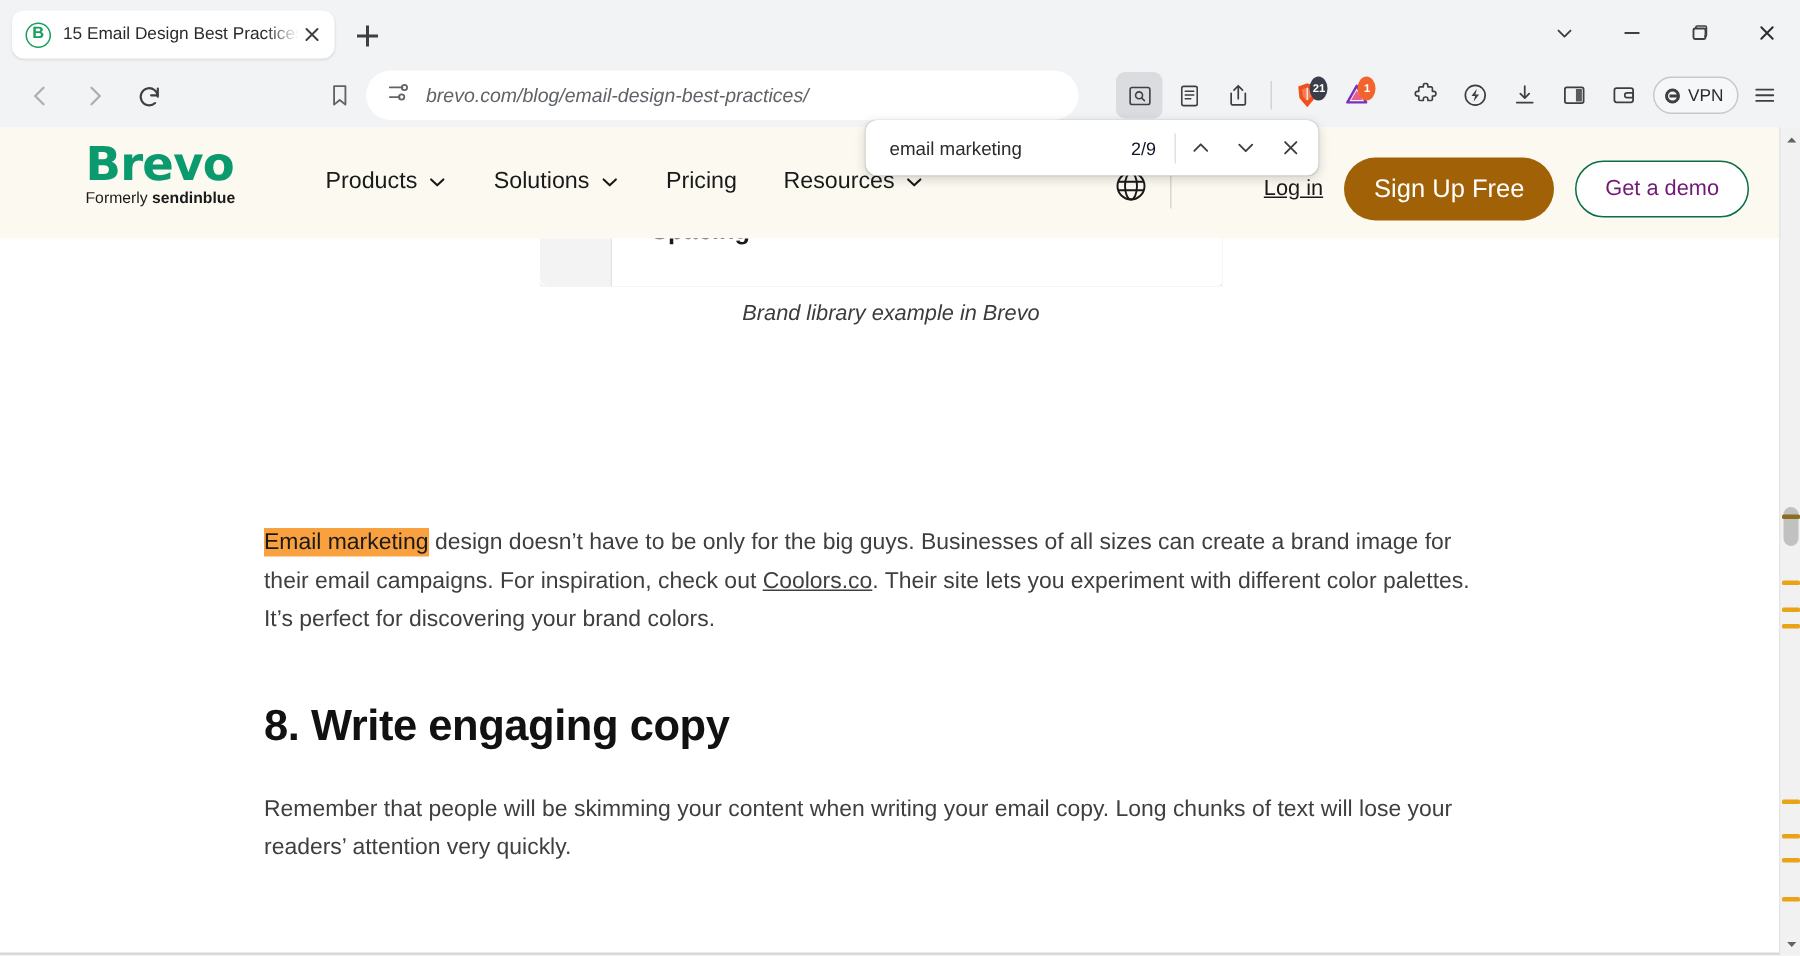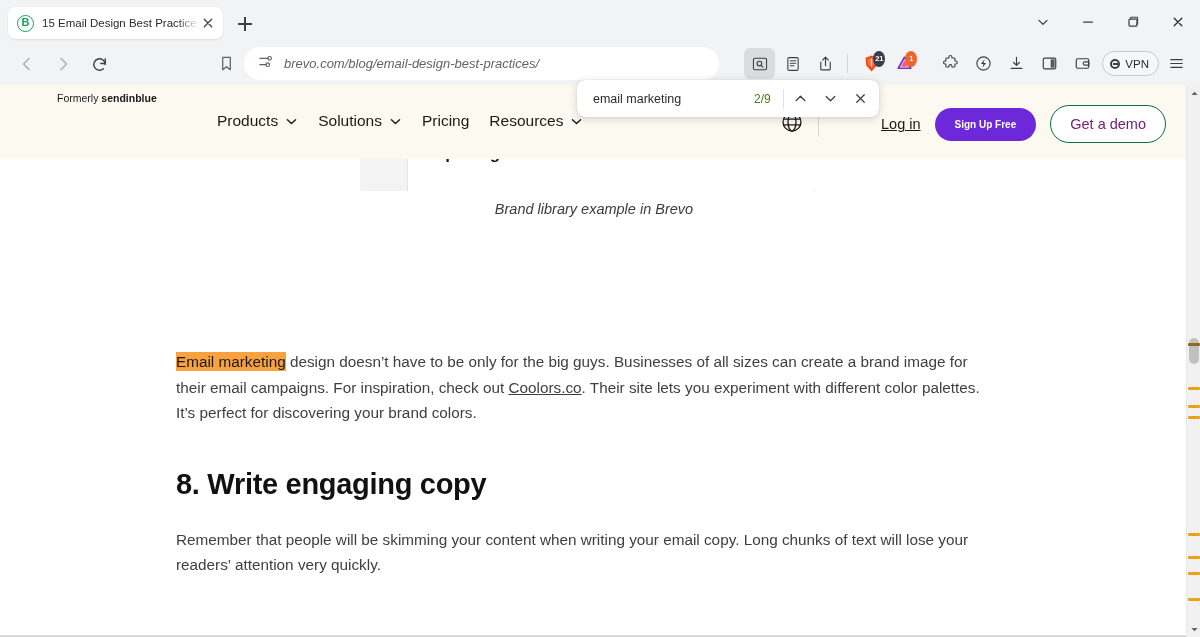--- a/index.html
+++ b/index.html
@@ -118,21 +118,21 @@
   
   .findbar {
     position: absolute; left: 577px; top: 80px;
     width: 302px; height: 37px;
     background: #ffffff; border-radius: 8px;
     box-shadow: 0 2px 8px rgba(0,0,0,.16), 0 0 1px rgba(0,0,0,.22);
     display: flex; align-items: center; padding: 0 4px 0 16px;
     z-index: 40;
   }
   .find-input { flex: 1 1 auto; font-size: 12.5px; color: #2b2b2b; border:none; outline:none; background:transparent; font-family: inherit; }
-  .find-count { font-size: 12px; color: #4d7c0f; margin-right: 12px; white-space: nowrap; }
+  .find-count { font-size: 12px; color: #0f172a; margin-right: 12px; white-space: nowrap; }
   .find-sep { width: 1px; height: 20px; background: #dfe1e4; margin-right: 2px; }
   .find-btn { width: 30px; height: 30px; display:flex; align-items:center; justify-content:center; border-radius:50%; cursor:pointer; }
 
   
   .viewport {
     position: absolute; left: 0; top: 85px; width: 1200px; height: 552px;
     background: #ffffff; overflow: hidden;
   }
   .site-header {
     position: absolute; left: 0; top: 0; width: 1188px; height: 74px;
@@ -141,29 +141,29 @@
   }
   .logo-wrap { position: absolute; left: 57px; top: 8px; }
   .logo-brevo {
     font-family: "DejaVu Sans", sans-serif; font-weight: bold; font-size: 31px;
     color: #0b996e; letter-spacing: -.5px; line-height: 34px;
   }
   .logo-sub { font-size: 10.5px; color: #1a1a1a; margin-top: -1px; }
   .logo-sub b { font-weight: bold; }
   .logo-sub span.light { font-weight: normal; }
 
-  .site-nav { position: absolute; left: 217px; top: 27px; display: flex; align-items: center; gap: 20px; }
+  .site-nav { position: absolute; left: 217px; top: 27px; display: flex; align-items: center; gap: 31px; }
   .nav-item { font-size: 15.5px; color: #1a1a1a; display: flex; align-items: center; gap: 7px; cursor: pointer; white-space: nowrap; }
 
   .header-right { position: absolute; right: 22px; top: 20px; display:flex; align-items:center; gap: 14px; }
   .globe-ic { cursor: pointer; }
   .hr-sep { width:1px; height:26px; background:#dcd8c8; }
   .login-link { font-size: 14.5px; color:#1a1a1a; text-decoration: underline; cursor:pointer;margin-left:48px; }
   .btn-signup {
-    background: #6d28d9; color:#fff; font-size: 10px; font-weight: bold;
+    background: #a16207; color:#fff; font-size: 17px; font-weight: normal;
     border-radius: 22px; padding: 11px 20px; cursor: pointer; white-space:nowrap;
   }
   .btn-demo {
     background: #ffffff; color:#701a75; font-size: 14.5px;
     border: 1.4px solid #0b6e45; border-radius: 22px; padding: 10px 19px; cursor: pointer; white-space:nowrap;
   }
 
   
   .page-body { position: absolute; left:0; top:74px; width: 1188px; background: #fff; }
   .img-crop {
@@ -368,20 +368,21 @@
       <svg width="17" height="17" viewBox="0 0 18 18">
           <path d="M3 5h12M3 9h12M3 13h12" stroke="#3c4043" stroke-width="1.3" stroke-linecap="round"></path>
         </svg>
     </div>
   </div>
 
   <div class="viewport">
 
     <div class="site-header">
       <div class="logo-wrap">
+        <div class="logo-brevo">Brevo</div>
         <div class="logo-sub">
           <span class="light">Formerly</span>
           <b>sendinblue</b>
         </div>
       </div>
 
       <div class="site-nav">
         <div class="nav-item">
           <span>Products</span>
           <svg width="13" height="13" viewBox="0 0 14 14">

